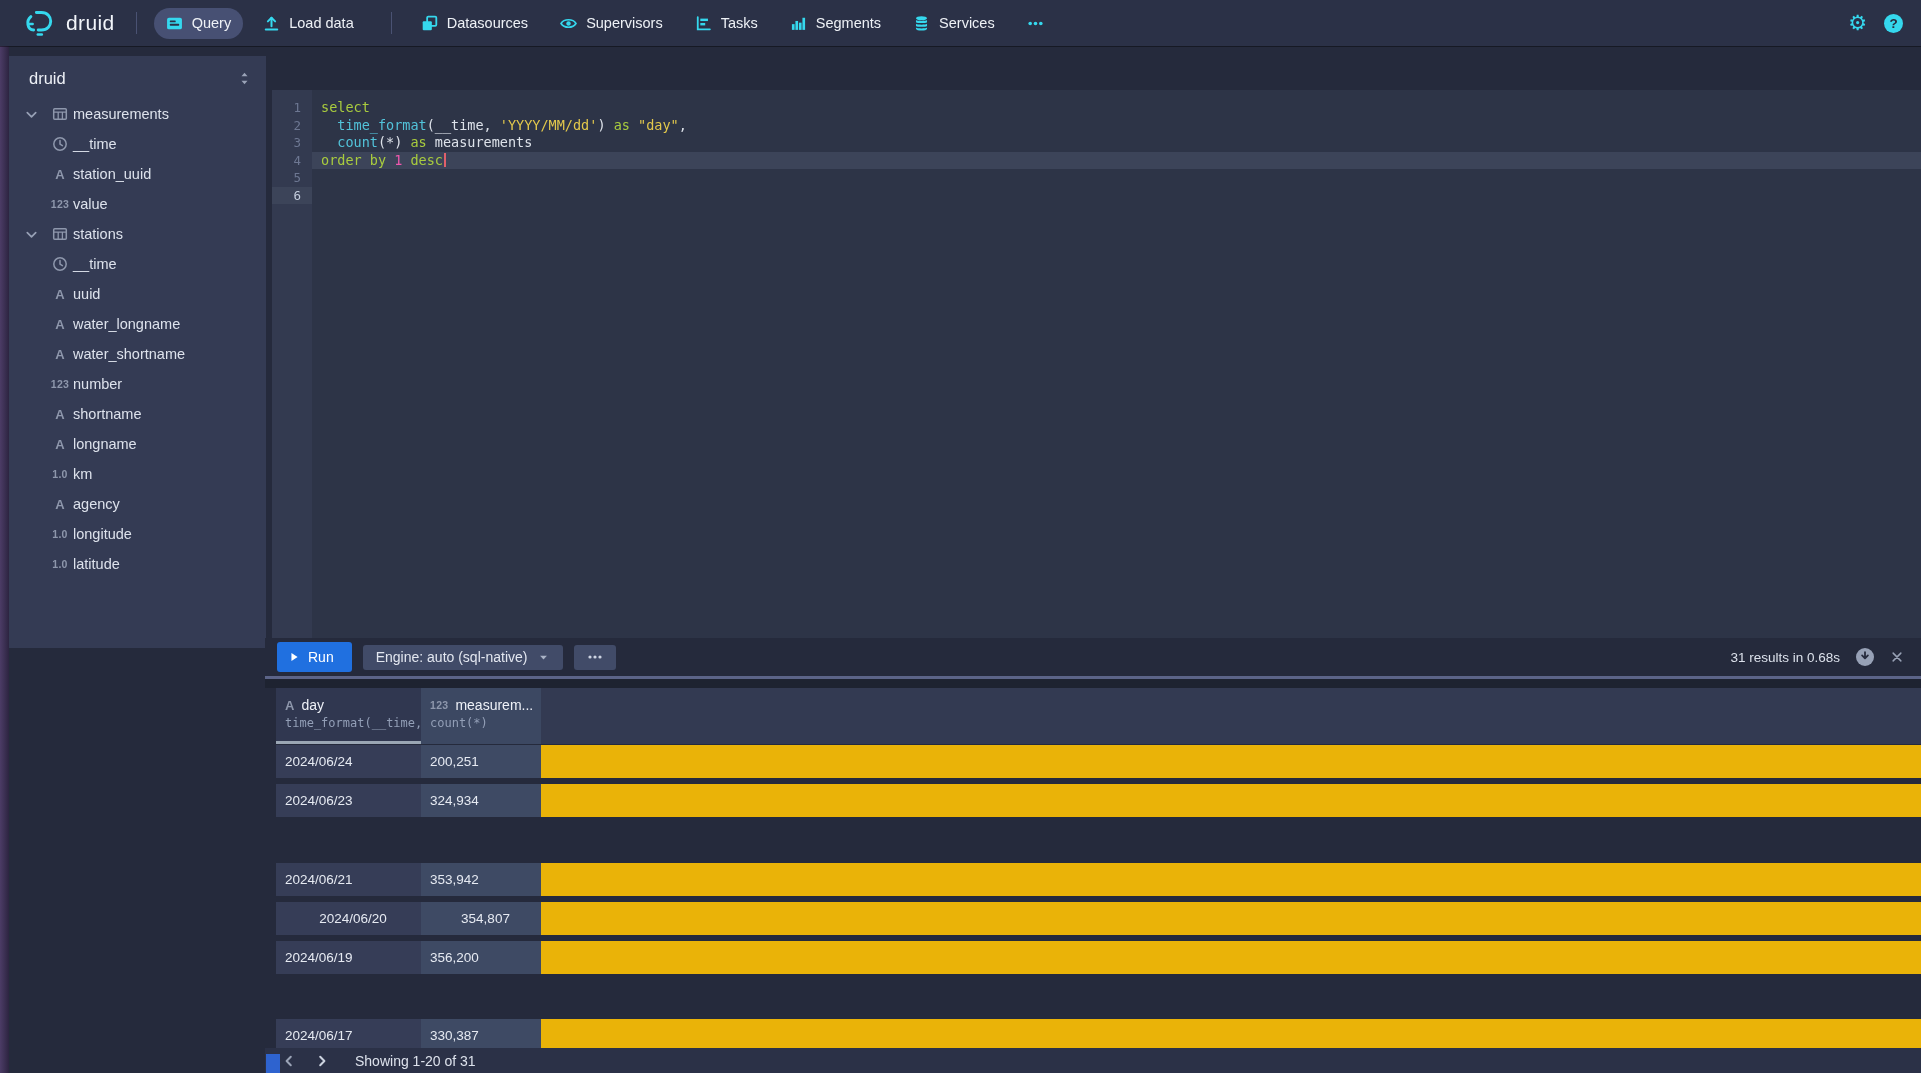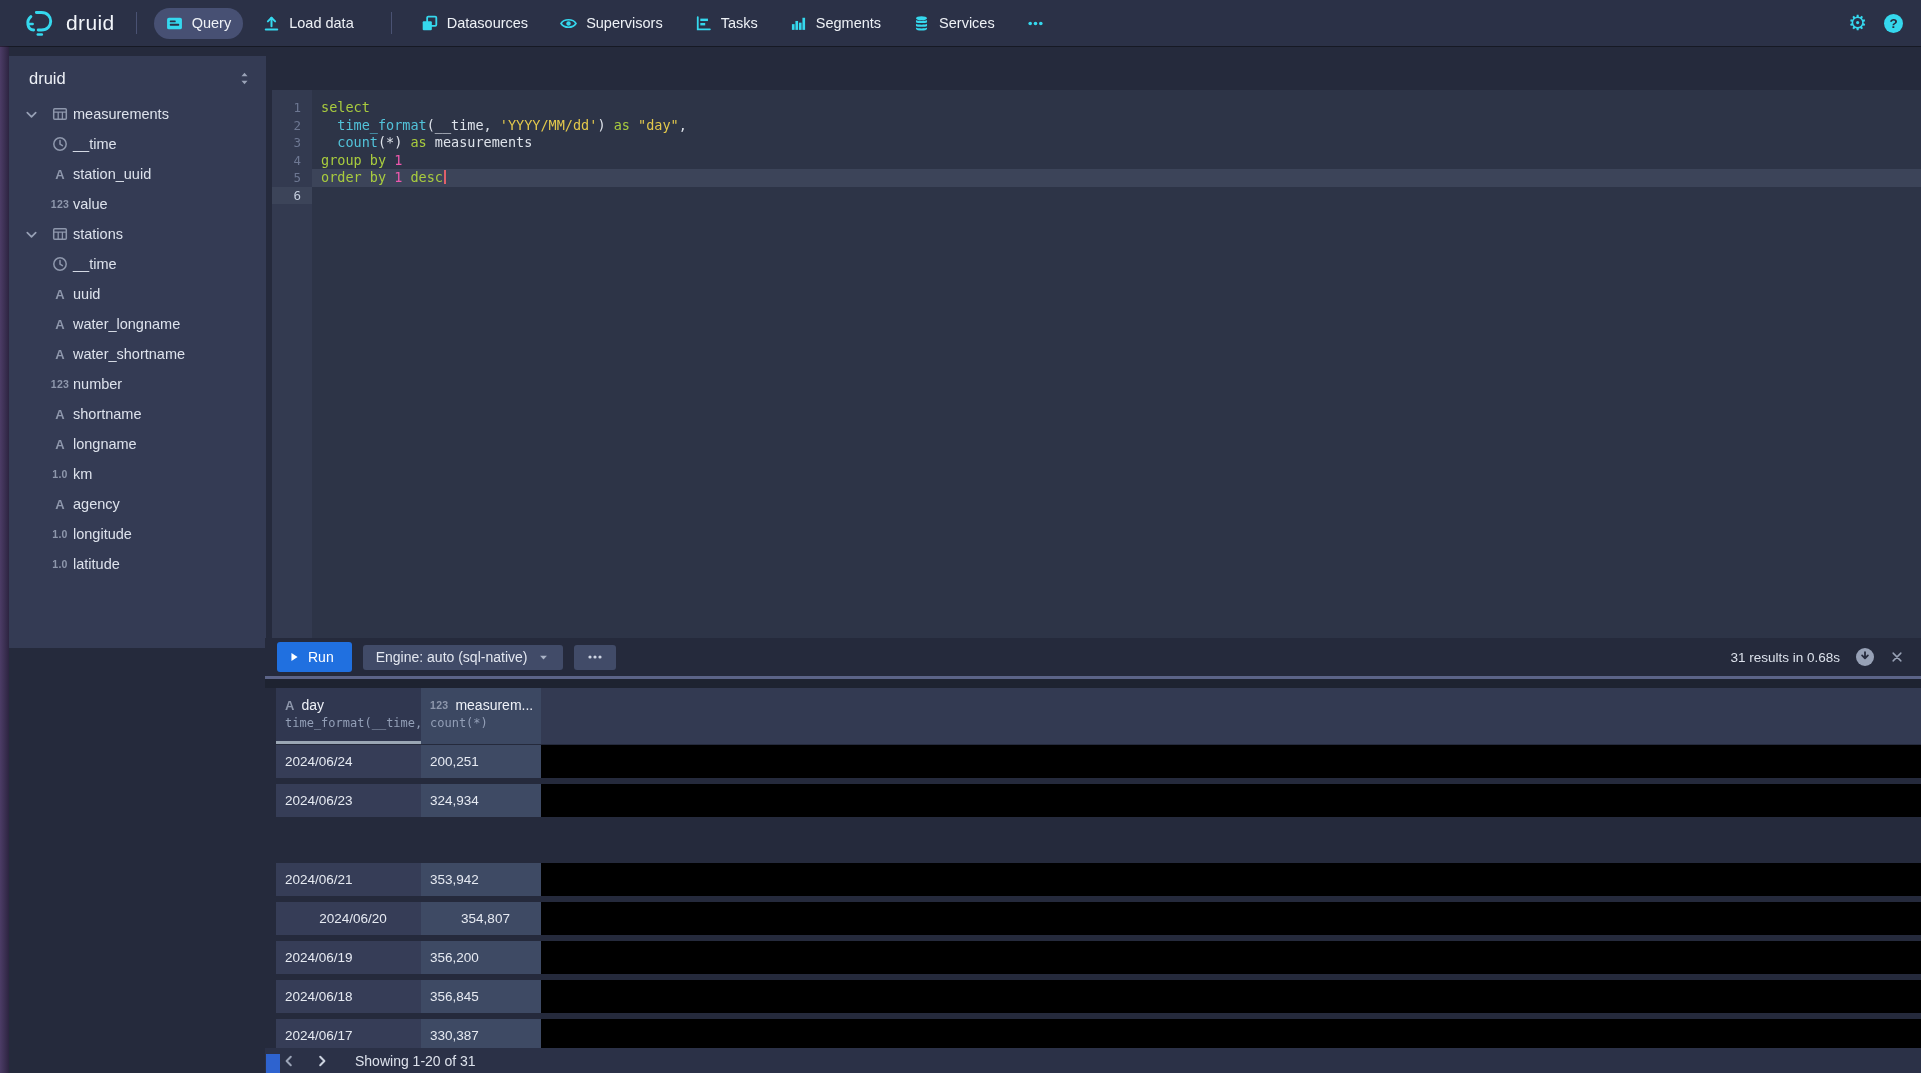--- a/index.html
+++ b/index.html
@@ -82,21 +82,21 @@
   
   .results{position:absolute;left:276px;top:688px;right:0;bottom:25px;overflow:hidden;}
   .thead{position:absolute;top:0;left:0;right:0;height:56px;background:#333a52;}
   .thc{position:absolute;top:0;height:56px;box-sizing:border-box;cursor:pointer;}
   .thc.c1{left:0;width:145px;background:#303750;}
   .thc.c2{left:145px;width:120px;background:#3c4862;}
   .th-sort{position:absolute;left:0;bottom:0;width:145px;height:3px;background:#9aa6b4;}
   .th-title{display:flex;align-items:center;gap:7px;padding:9px 0 0 9px;font-size:14px;color:#eef1f7;white-space:nowrap;overflow:hidden;}
   .th-expr{padding:3px 0 0 9px;font-family:"DejaVu Sans Mono",monospace;font-size:12px;color:#939fb7;white-space:nowrap;overflow:hidden;}
   .rows{position:absolute;top:57px;left:0;right:0;bottom:0;}
-  .rrow{position:absolute;left:0;right:0;height:33px;background:#000000;line-height:33px;font-size:13.5px;color:#e6eaf2;}
+  .rrow{position:absolute;left:0;right:0;height:33px;background:#eab308;line-height:33px;font-size:13.5px;color:#e6eaf2;}
   .cell{position:absolute;top:0;height:33px;padding-left:9px;box-sizing:border-box;white-space:nowrap;cursor:pointer;}
   .cell.c1{left:0;width:145px;background:#363d57;}
   .cell.c2{left:145px;width:120px;background:#3e4a64;}
 
   
   .footer{position:absolute;left:265px;right:0;bottom:0;height:25px;background:#2b3147;
           display:flex;align-items:center;padding-left:16px;box-sizing:border-box;}
   .corner{position:absolute;left:1px;bottom:0;width:14px;height:19px;background:#2e63cf;}
   .pg{width:16px;height:16px;margin-right:17px;cursor:pointer;}
   .pg.l{color:#9aa3b6;} .pg.r{color:#ccd3df;}
@@ -357,21 +357,20 @@
         <div class="gnum">2</div>
         <div class="gnum">3</div>
         <div class="gnum">4</div>
         <div class="gnum">5</div>
         <div class="gnum act">6</div>
       </div>
     <div class="codes" id="codes">
         <div class="cline"><span class="tk-k">select</span></div>
         <div class="cline"><span class="tk-p">  </span><span class="tk-f">time_format</span><span class="tk-p">(__time, </span><span class="tk-s">'YYYY/MM/dd'</span><span class="tk-p">) </span><span class="tk-k">as</span><span class="tk-p"> </span><span class="tk-s">"day"</span><span class="tk-p">,</span></div>
         <div class="cline"><span class="tk-p">  </span><span class="tk-f">count</span><span class="tk-p">(*) </span><span class="tk-k">as</span><span class="tk-p"> measurements</span></div>
-        <div class="cline"><span class="tk-k">group by</span><span class="tk-p"> </span><span class="tk-n">1</span></div>
         <div class="cline act"><span class="tk-k">order by</span><span class="tk-p"> </span><span class="tk-n">1</span><span class="tk-p"> </span><span class="tk-k">desc</span><span class="cursor"></span></div>
       </div>
   </div>
 
   <div class="runbar">
     <div class="btn-run">
       <span class="pi">
         <svg viewBox="0 0 16 16" fill="currentColor">
             <path d="M4.6 2.8l8.2 5.2-8.2 5.2z"></path>
           </svg>
@@ -445,24 +444,20 @@
           <div class="cell c1">2024/06/21</div>
           <div class="cell c2">353,942</div>
         </div>
         <div class="rrow" style="top: 156.8px; text-align: center;">
           <div class="cell c1">2024/06/20</div>
           <div class="cell c2">354,807</div>
         </div>
         <div class="rrow" style="top: 196px;">
           <div class="cell c1">2024/06/19</div>
           <div class="cell c2">356,200</div>
-        </div>
-        <div class="rrow" style="top: 235.2px;">
-          <div class="cell c1">2024/06/18</div>
-          <div class="cell c2">356,845</div>
         </div>
         <div class="rrow" style="top: 274.4px;">
           <div class="cell c1">2024/06/17</div>
           <div class="cell c2">330,387</div>
         </div>
       </div>
   </div>
 
   <div class="footer">
     <div class="corner"></div>

